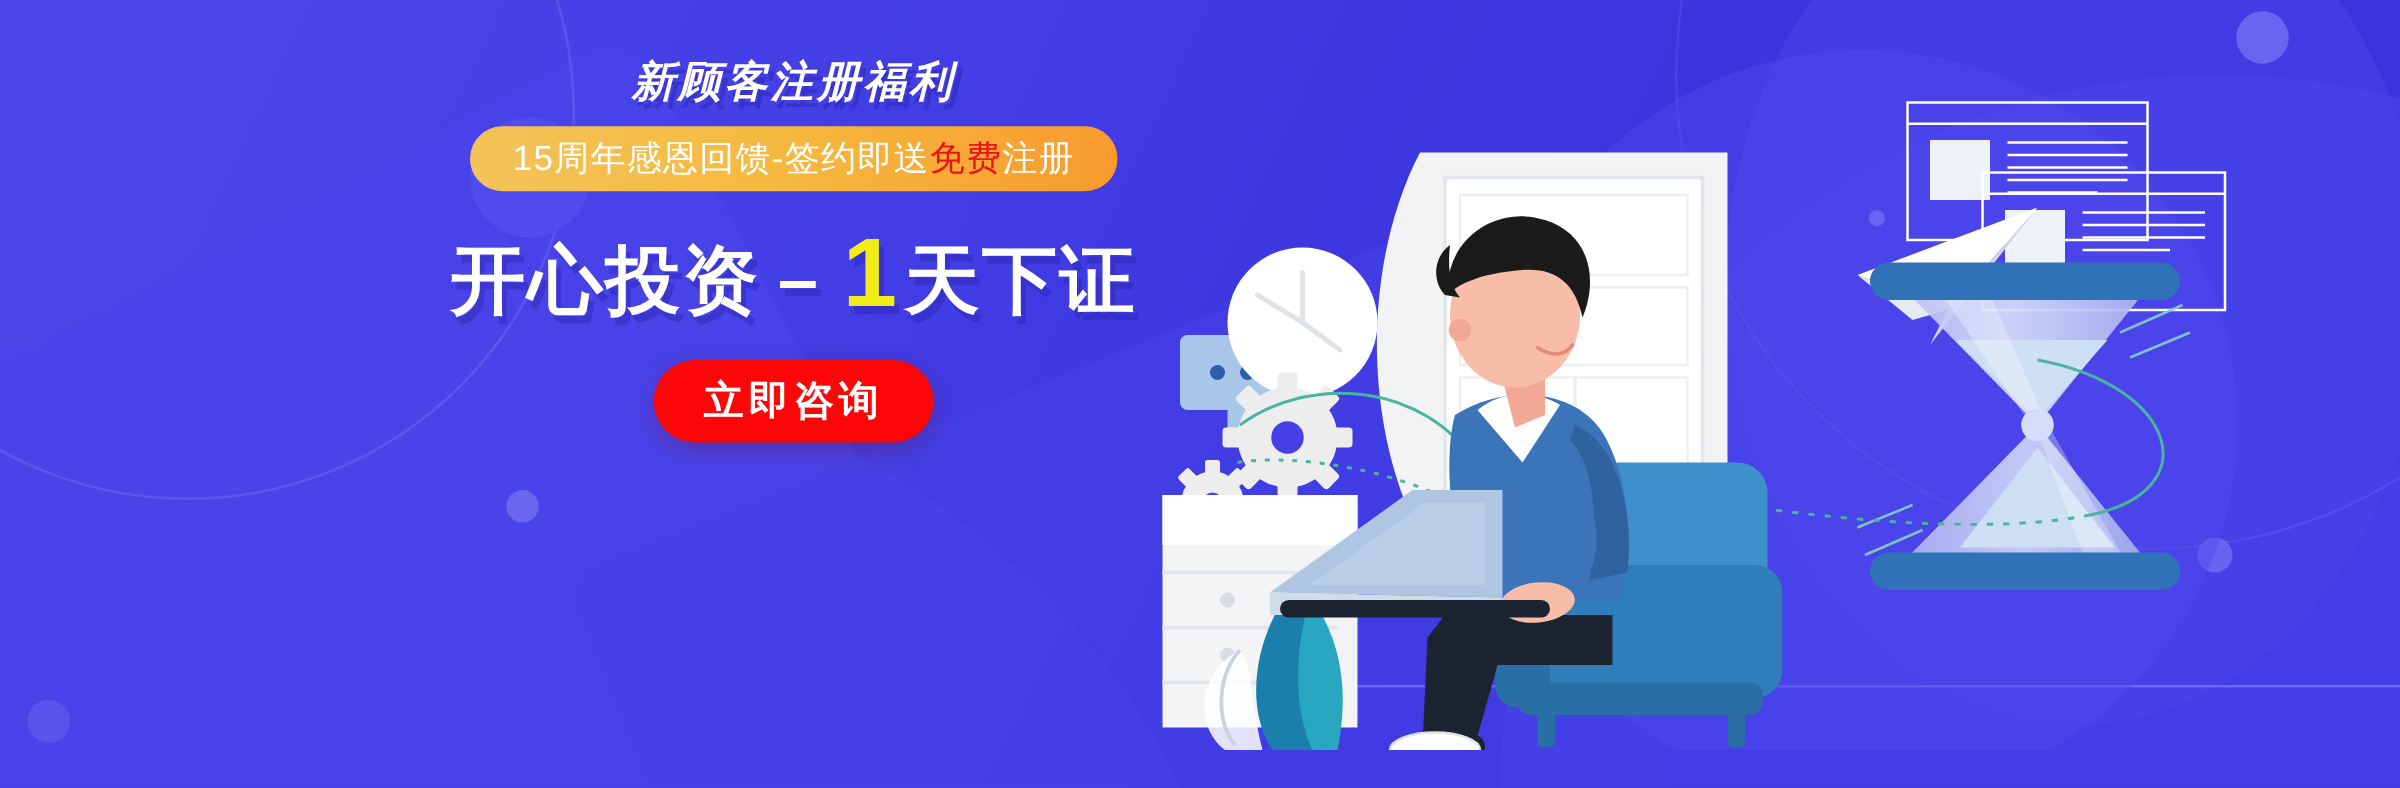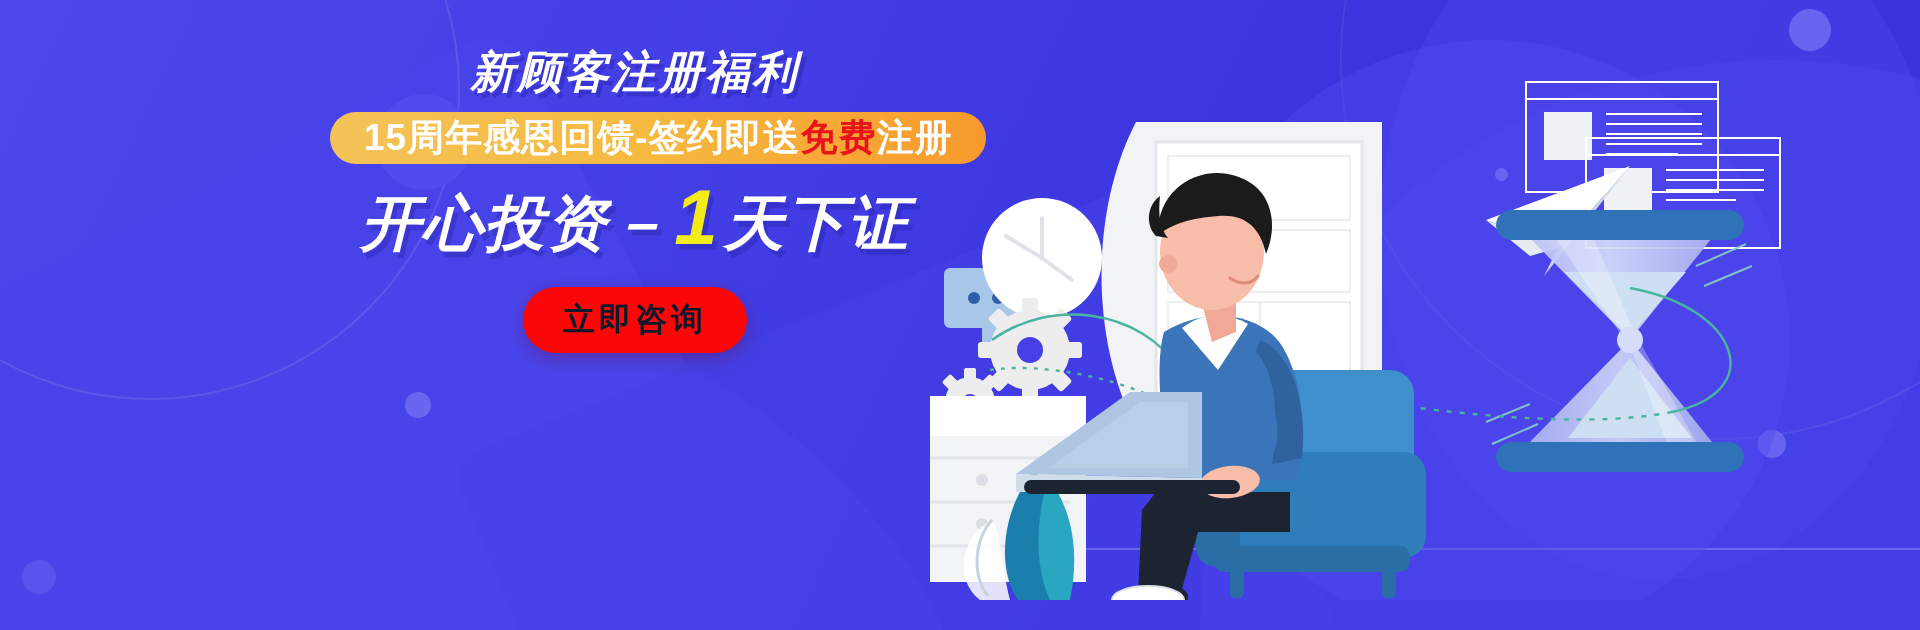--- a/index.html
+++ b/index.html
@@ -74,21 +74,21 @@
   
   .copy{
     position:absolute;
     left:330px; top:48px;
     width:610px;
     text-align:center;
     z-index:6;
   }
 
   .eyebrow{
-    font-size:44px;
+    font-size:34px;
     font-weight:bold;
     letter-spacing:3px;
     line-height:1.1;
     font-style:italic;
     color:#fff;
     text-shadow:4px 5px 0 rgba(40,36,170,.45);
     white-space:nowrap;
   }
 
   .headline{
@@ -112,32 +112,31 @@
     display:inline-flex;
     align-items:center;
     justify-content:center;
     height:52px;
     padding:0 34px;
     border-radius:26px;
     background:linear-gradient(90deg,#f3c359 0%,#f6b93f 48%,#f79a2e 100%);
     white-space:nowrap;
   }
   .pill-text{
-    font-size:37px;
-    font-weight:bold;
+    font-size:28px;
+    font-weight:normal;
     color:#ffffff;
     letter-spacing:1px;
   }
   .pill-hi{ color:#e8141b; }
 
   .subline{
-    margin-top:8px;
+    margin-top:20px;
     font-size:60px;
     font-weight:bold;
-    font-style:italic;
     letter-spacing:2px;
     white-space:nowrap;
     color:#fff;
     text-shadow:4px 6px 0 rgba(40,36,170,.40);
   }
   .subline .num{
     color:#f2ed19;
     font-size:78px;
     padding:0 4px;
     text-shadow:4px 6px 0 rgba(40,36,170,.40);
@@ -147,21 +146,21 @@
     margin:22px auto 0;
     display:flex; align-items:center; justify-content:center;
     width:224px; height:66px;
     border-radius:33px;
     background:#fb0707;
     border:none;
     cursor:pointer;
     box-shadow:0 6px 18px rgba(120,10,10,.28);
   }
   .cta-label{
-    font-size:32px; font-weight:bold; color:#0f172a; letter-spacing:4px;
+    font-size:32px; font-weight:bold; color:#ffffff; letter-spacing:4px;
   }
 
   
   .art{
     position:absolute;
     left:930px; top:40px;
     width:990px; height:560px;
     z-index:5;
   }
   .art svg{ display:block; width:100%; height:100%; }

